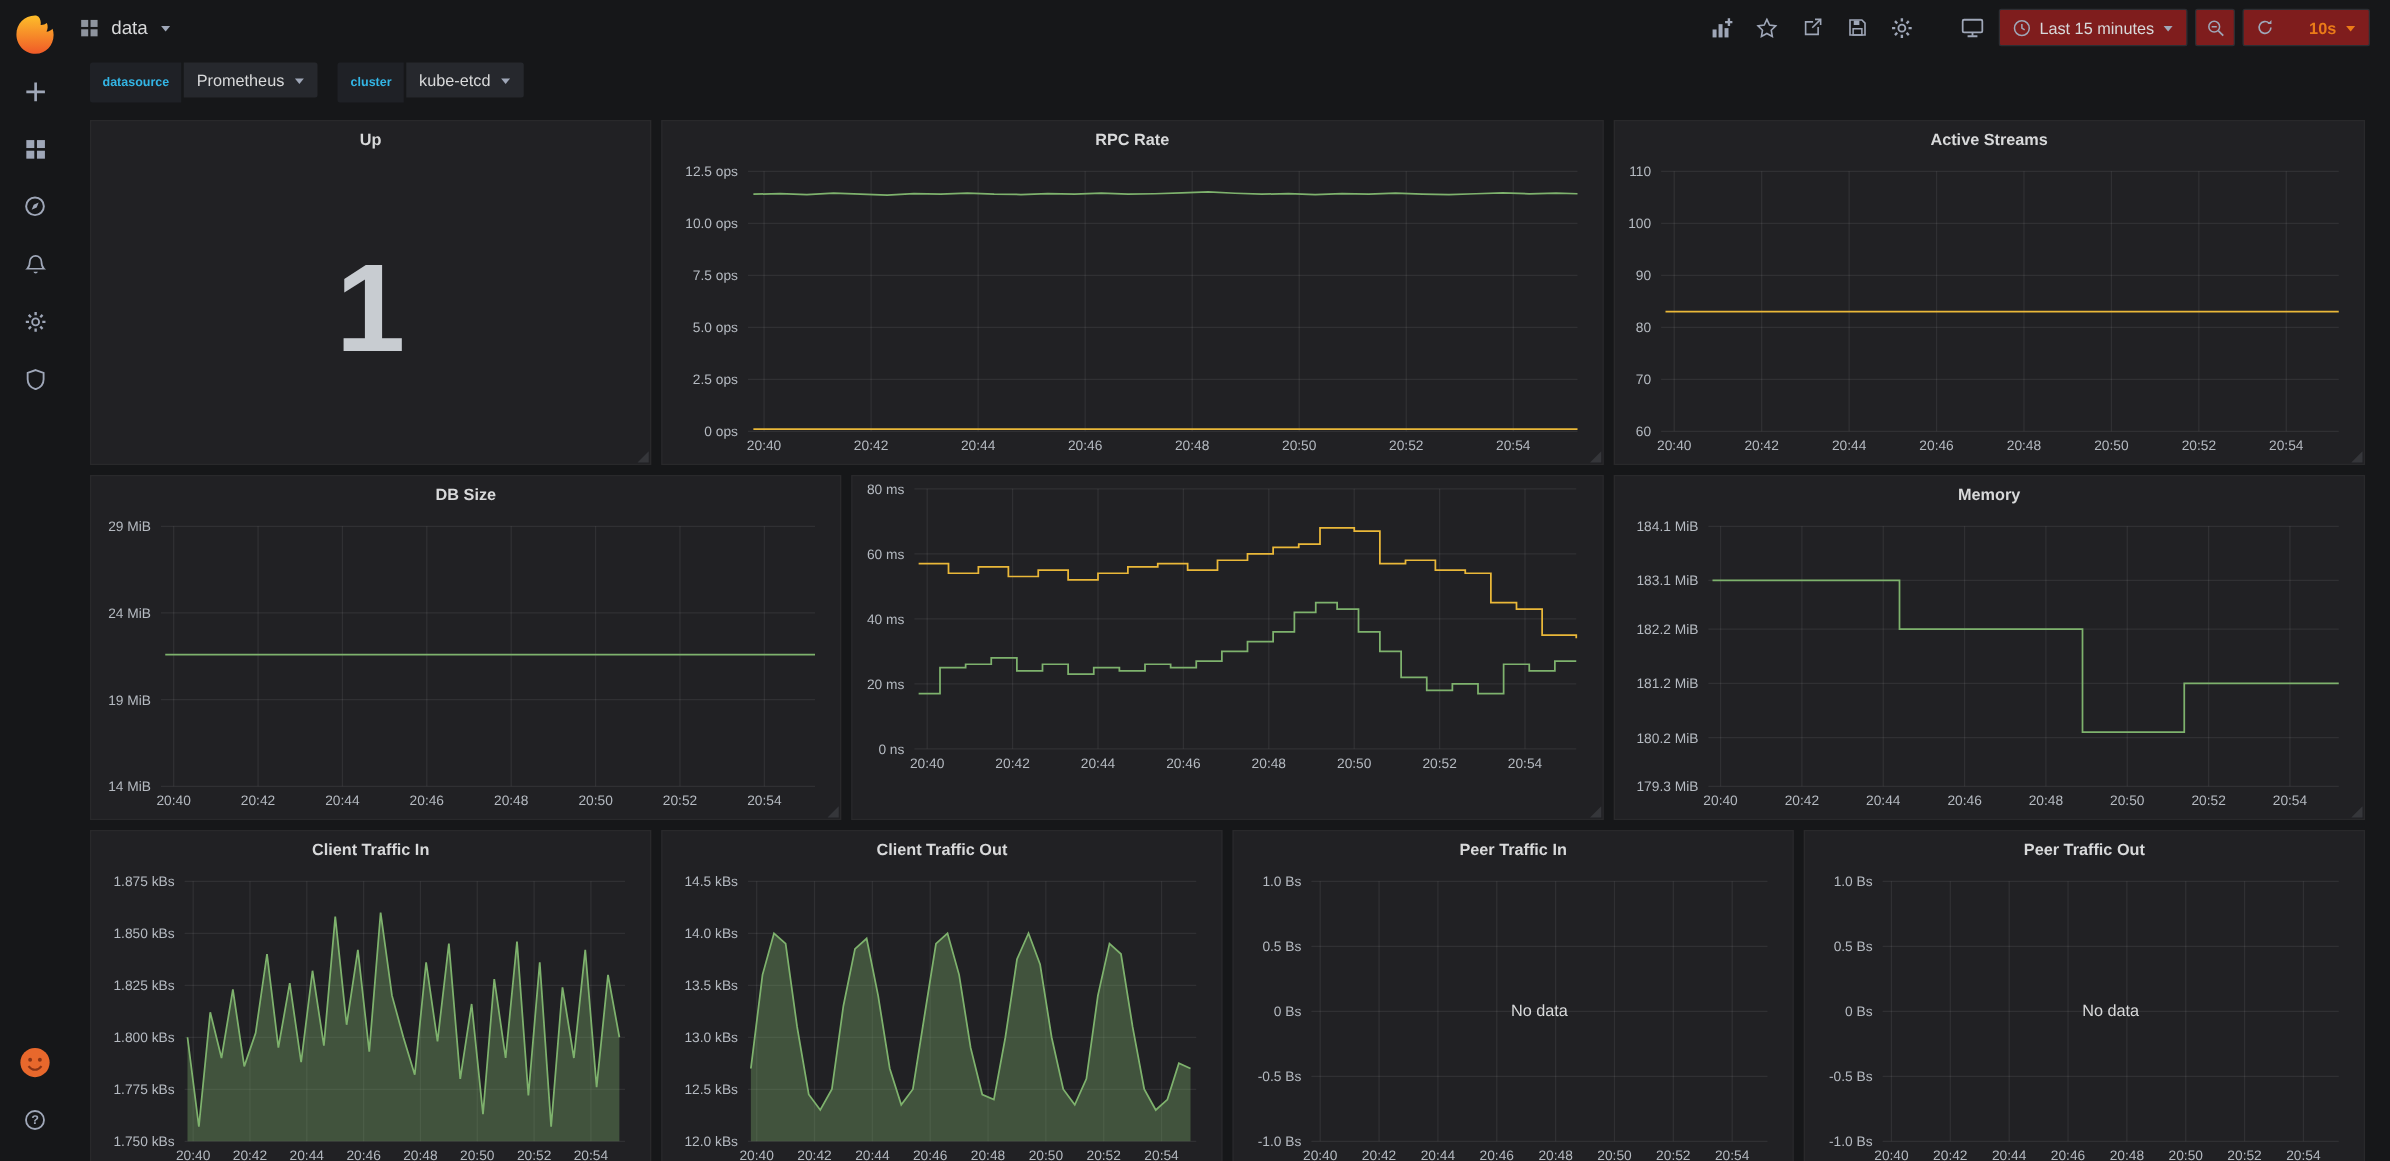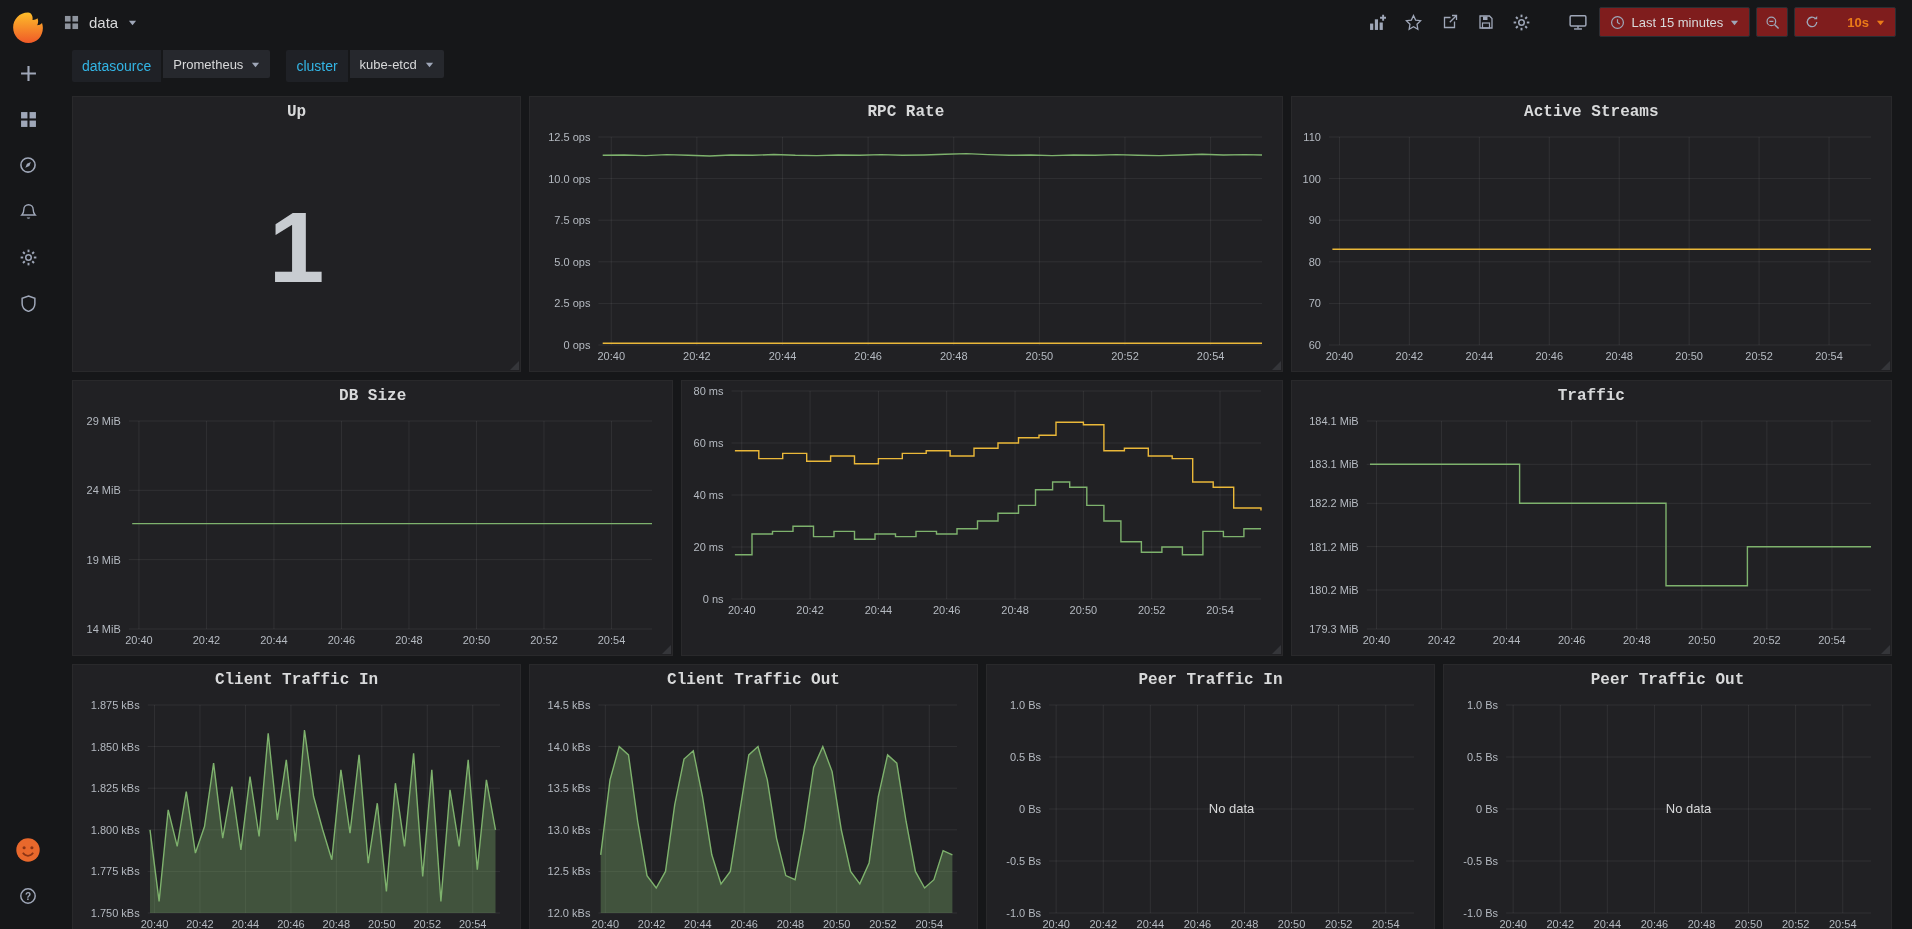--- a/index.html
+++ b/index.html
@@ -31,32 +31,32 @@
   .nav-sep { width:14px; }
   .tp-btn { height:30px; background:#7f1d1d; border:1px solid #2c2e33; border-radius:2px;
             display:flex; align-items:center; gap:7px; padding:0 10px; color:#d8d9da;
             font-size:13px; cursor:pointer; white-space:nowrap; }
   .tp-btn.square { width:32px; padding:0; justify-content:center; }
   .refresh-text { font-weight:600;margin-left:21px; }
 
   
   .submenu { display:flex; gap:16px; padding:6px 16px; }
   .var-group { display:flex; cursor:pointer; }
-  .var-label { background:#1f2126; font-size:14px; height:32px; display:flex; align-items:center;
-               padding:0 10px; border-radius:2px 0 0 2px; font-weight:400;text-align:center; }
+  .var-label { background:#1f2126; font-size:10px; height:32px; display:flex; align-items:center;
+               padding:0 10px; border-radius:2px 0 0 2px; font-weight:700;text-align:center; }
   .var-value { background:#26282d; color:#d8d9da; font-size:13px; height:28px; display:flex;
                align-items:center; gap:8px; padding:0 10px; border-radius:0 2px 2px 0; margin-left:2px; }
 
   
   .dash { flex:1; overflow:hidden; padding:8px 20px 0 16px; }
   .grid { display:grid; grid-template-columns:repeat(24,1fr); grid-auto-rows:276px; gap:8px; }
   .panel { background:#212124; border:1px solid #29292b; position:relative;
            display:flex; flex-direction:column; min-width:0; }
-  .panel-title { height:30px; line-height:30px; text-align:center; font-size:16px;
-                 font-weight:600; color:#d8d9da; cursor:pointer; flex-shrink:0;font-family:Liberation Mono, monospace; }
+  .panel-title { height:30px; line-height:30px; text-align:center; font-size:13px;
+                 font-weight:600; color:#d8d9da; cursor:pointer; flex-shrink:0; }
   .panel-body { flex:1; min-height:0; margin:0 6px 4px; position:relative; }
   .panel-body.stat { display:flex; align-items:center; justify-content:center; }
   .stat-value { font-size:100px; font-weight:600; color:#c8ccd1; line-height:1; }
   .resize-handle { position:absolute; right:1px; bottom:1px; width:0; height:0; cursor:nwse-resize;
                    border-left:9px solid transparent; border-bottom:9px solid #35363a; }
   svg text { font-family:"Liberation Sans",sans-serif; font-size:11px; fill:#b5bac1; }
   svg text.nodata { font-size:13px; fill:#d8d9da; }
 </style>
 </head>
 <body>
@@ -405,21 +405,21 @@
                 <line x1="43.5" y1="62" x2="573" y2="62" stroke="rgba(255,255,255,0.07)"></line>
                 <text x="35.5" y="66" text-anchor="end">60 ms</text>
                 <line x1="43.5" y1="10" x2="573" y2="10" stroke="rgba(255,255,255,0.07)"></line>
                 <text x="35.5" y="14" text-anchor="end">80 ms</text>
                 <path d="M46.9 69.8H70.8V77.6H94.7V72.4H118.7V80.2H142.6V75.0H166.5V82.8H190.4V77.6H214.3V72.4H238.2V69.8H262.1V75.0H286.0V67.2H310.0V62.0H330.5V56.8H351.0V54.2H368.0V41.2H395.4V43.8H415.9V69.8H436.4V67.2H460.3V75.0H484.2V77.6H504.7V101.0H525.2V106.2H545.7V127.0H573.0V129.6" fill="none" stroke="#eab839" stroke-width="1.4"></path>
                 <path d="M46.9 173.8H64.0V153.0H84.5V150.4H105.0V145.2H125.5V155.6H146.0V150.4H166.5V158.2H187.0V153.0H207.5V155.6H228.0V150.4H248.5V153.0H269.0V147.8H289.5V140.0H310.0V132.2H330.5V124.4H347.5V108.8H364.6V101.0H381.7V106.2H398.8V124.4H415.9V140.0H432.9V160.8H453.4V171.2H473.9V166.0H494.4V173.8H514.9V150.4H535.4V155.6H555.9V147.8H573.0V147.8" fill="none" stroke="#7eb26d" stroke-width="1.4"></path>
               </svg></div>
             <div class="resize-handle"></div>
           </section>
           <section class="panel" style="grid-column: span 8;">
-            <header class="panel-title">Traffic</header>
+            <header class="panel-title">Memory</header>
             <div class="panel-body"><svg width="587" height="240">
                 <line x1="78.46064516129022" y1="10" x2="78.46064516129022" y2="218" stroke="rgba(255,255,255,0.07)"></line>
                 <text x="78.46064516129022" y="233" text-anchor="middle">20:40</text>
                 <line x1="143.5316129032257" y1="10" x2="143.5316129032257" y2="218" stroke="rgba(255,255,255,0.07)"></line>
                 <text x="143.5316129032257" y="233" text-anchor="middle">20:42</text>
                 <line x1="208.60258064516117" y1="10" x2="208.60258064516117" y2="218" stroke="rgba(255,255,255,0.07)"></line>
                 <text x="208.60258064516117" y="233" text-anchor="middle">20:44</text>
                 <line x1="273.6735483870966" y1="10" x2="273.6735483870966" y2="218" stroke="rgba(255,255,255,0.07)"></line>
                 <text x="273.6735483870966" y="233" text-anchor="middle">20:46</text>
                 <line x1="338.74451612903215" y1="10" x2="338.74451612903215" y2="218" stroke="rgba(255,255,255,0.07)"></line>

